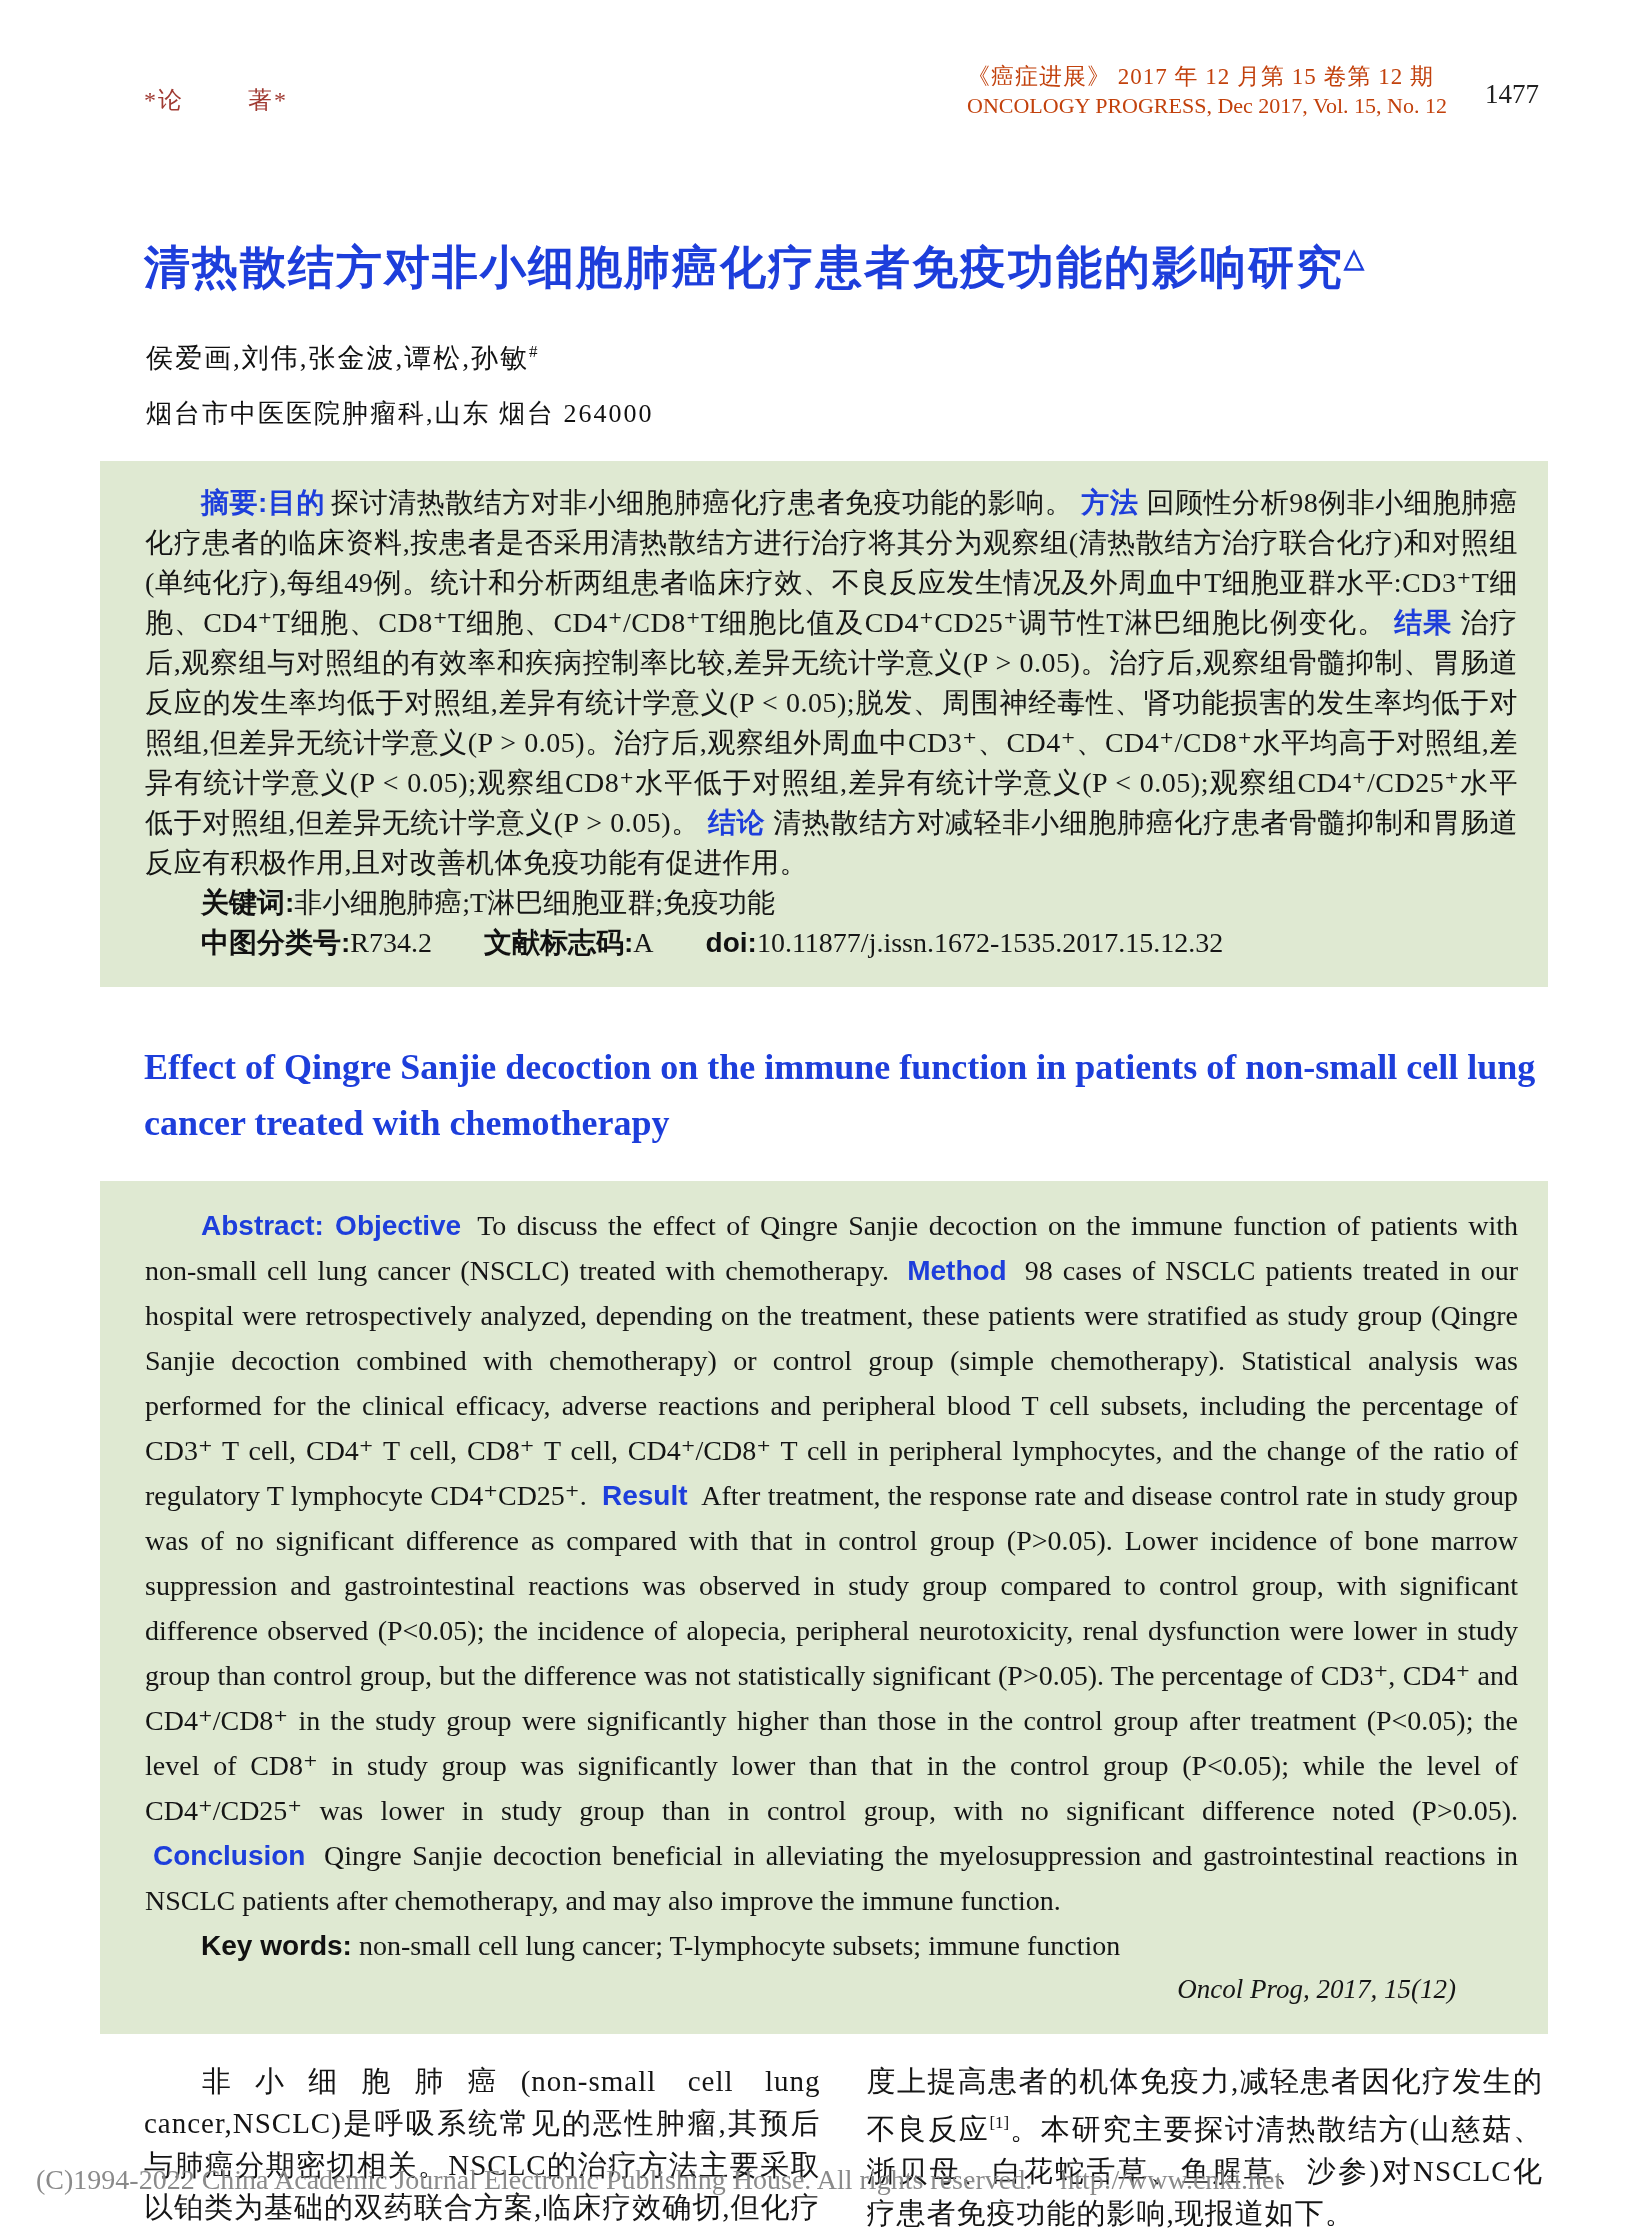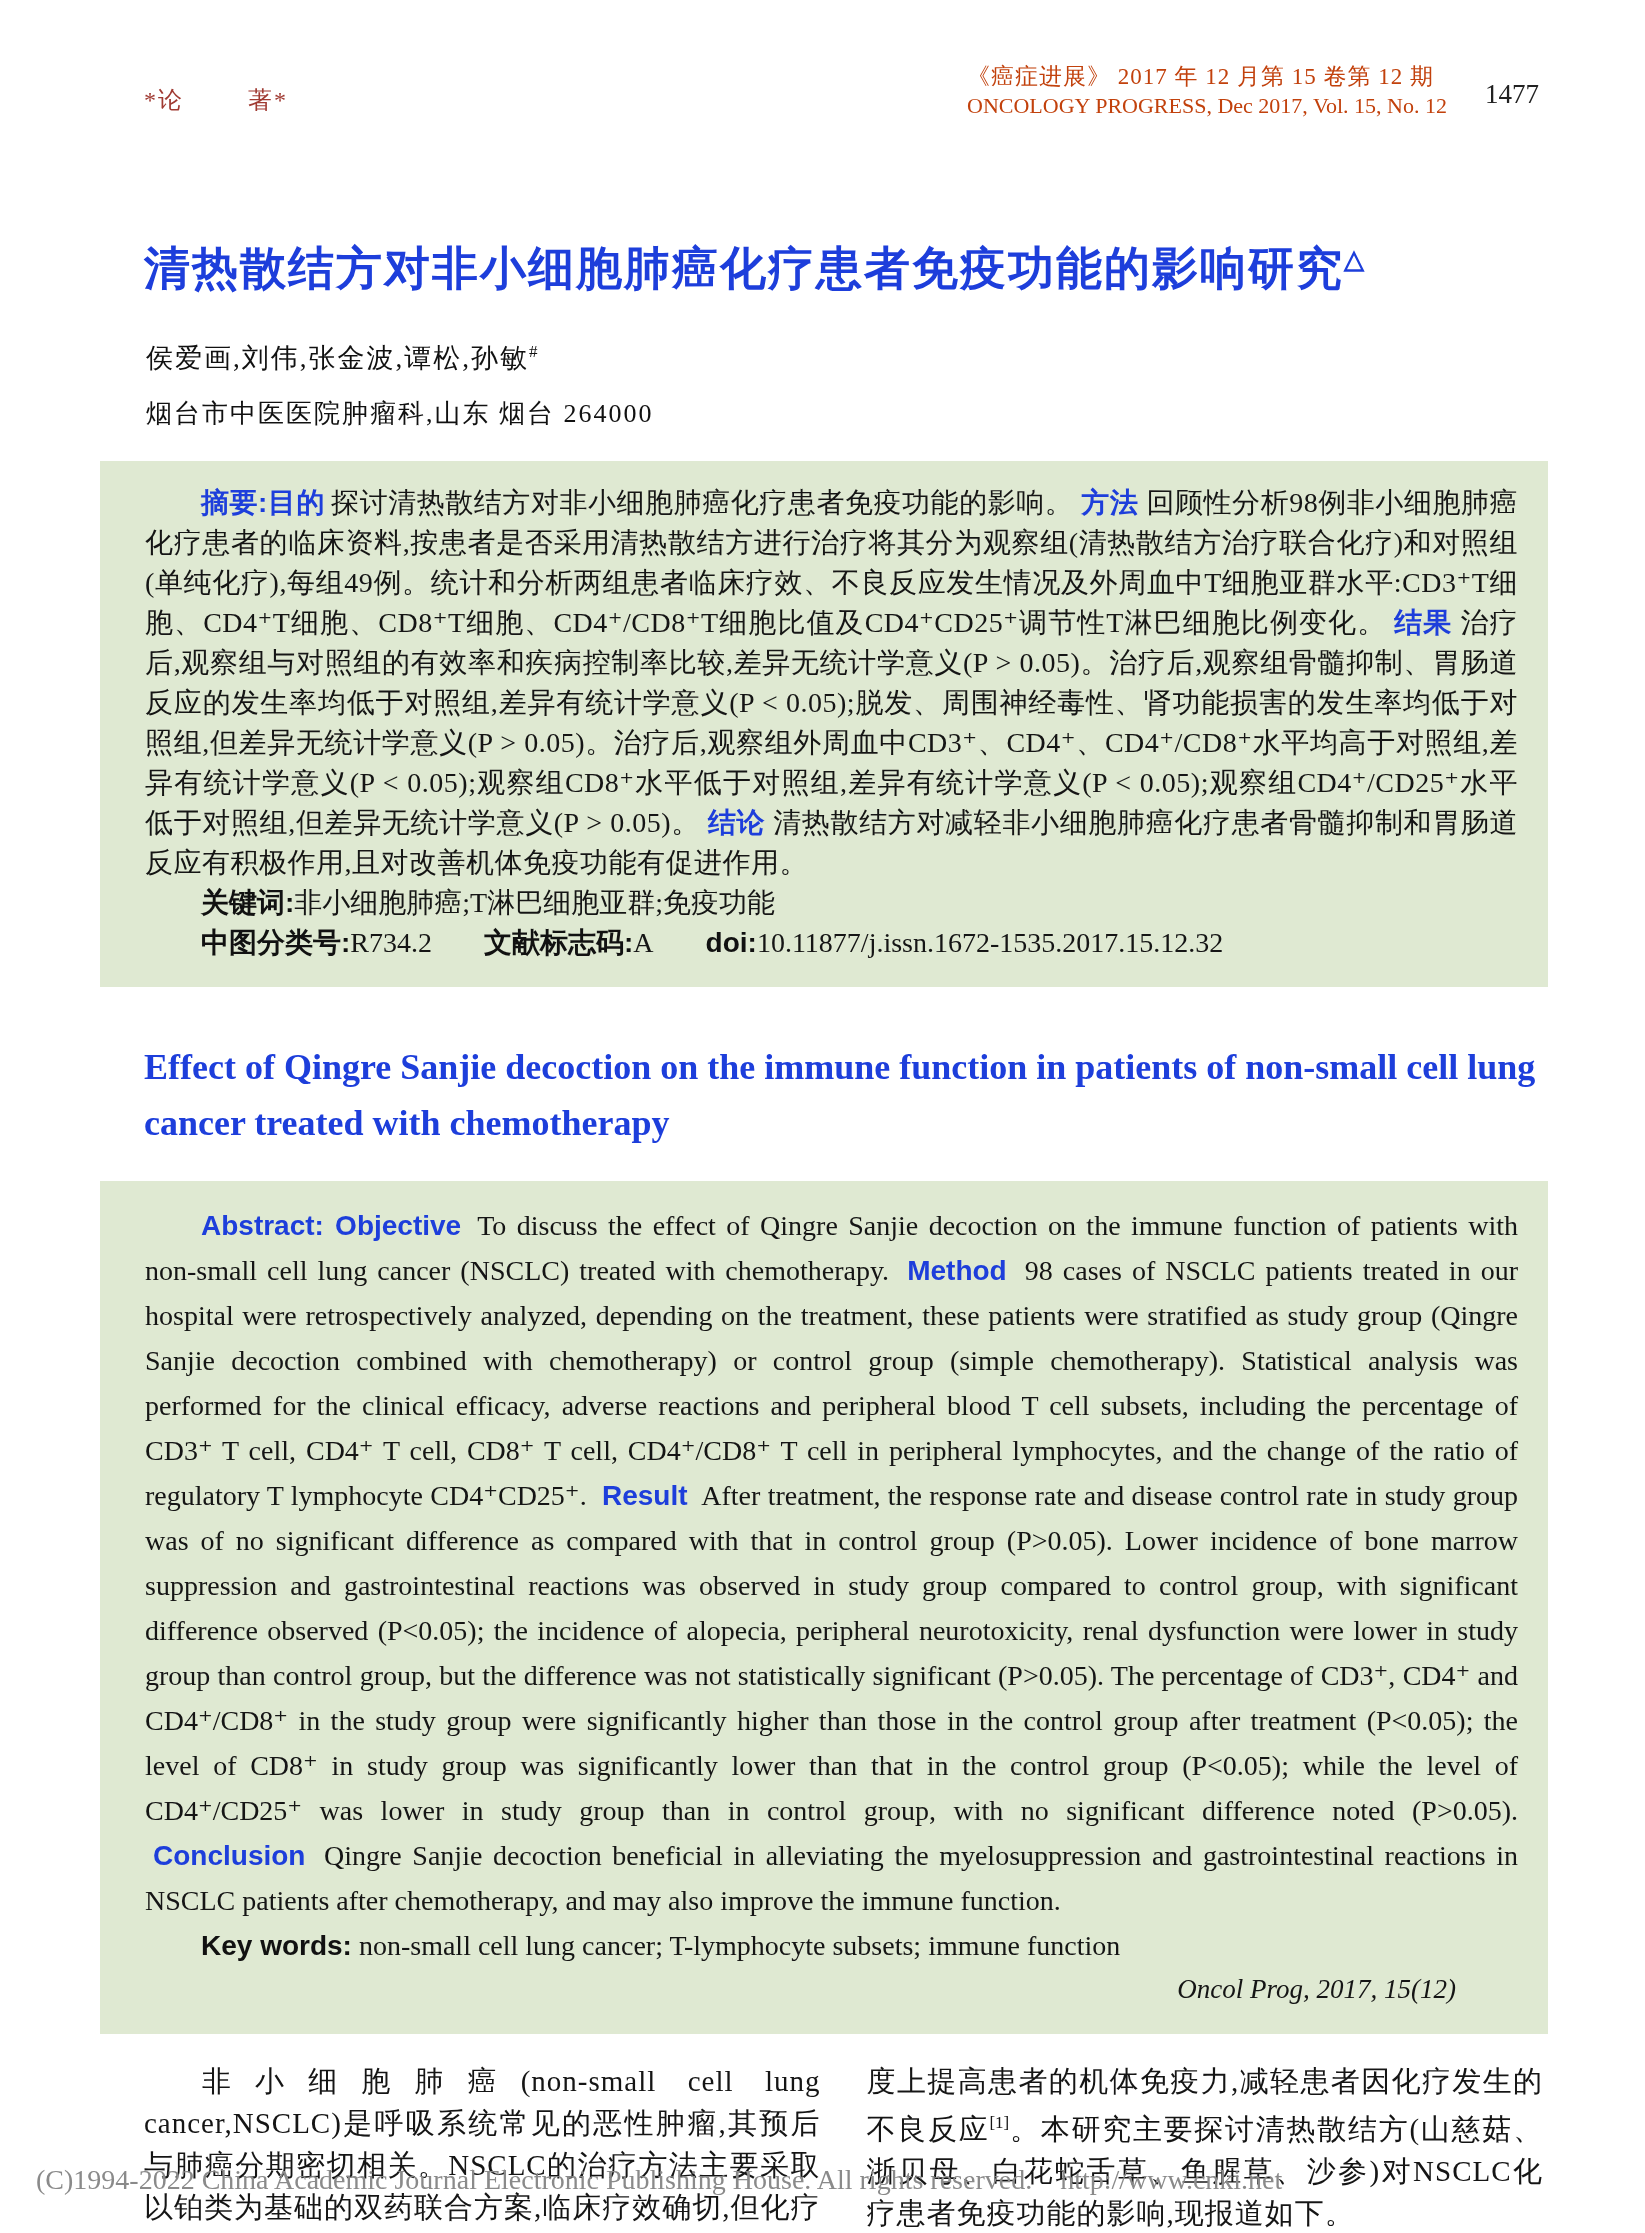--- a/index.html
+++ b/index.html
@@ -26,21 +26,21 @@
   .hdr-spacer { flex: 1; }
   .hdr-journal { text-align: left; color: #c2410c; line-height: 29px; }
   .hdr-journal .cn { font-size: 23px; letter-spacing: 1px; }
   .hdr-journal .en { font-size: 22px; }
   .hdr-pagenum { font-size: 27px; color: #222; padding: 0 0 10px 38px; }
 
   
   .title-cn {
     margin: 109px 100px 12px 144px;
     color: #1d3edb;
-    font-family: Liberation Sans, sans-serif;
+    font-family: Liberation Serif, serif;
     font-weight: bold; font-size: 46px; letter-spacing: 2px;
     line-height: 60px;
   }
   .title-cn sup { font-size: 26px; vertical-align: super; }
   .authors-cn {
     margin: 42px 100px 0 146px;
     font-size: 27px; letter-spacing: 2px; color: #111;
   }
   .authors-cn sup { font-size: 17px; vertical-align: super; }
   .affil-cn { margin: 20px 100px 0 146px; font-size: 26px; letter-spacing: 2px; color: #111; }

